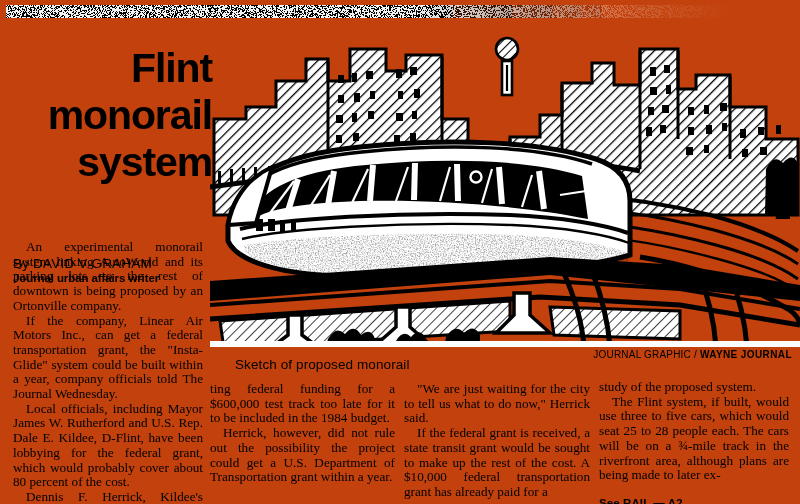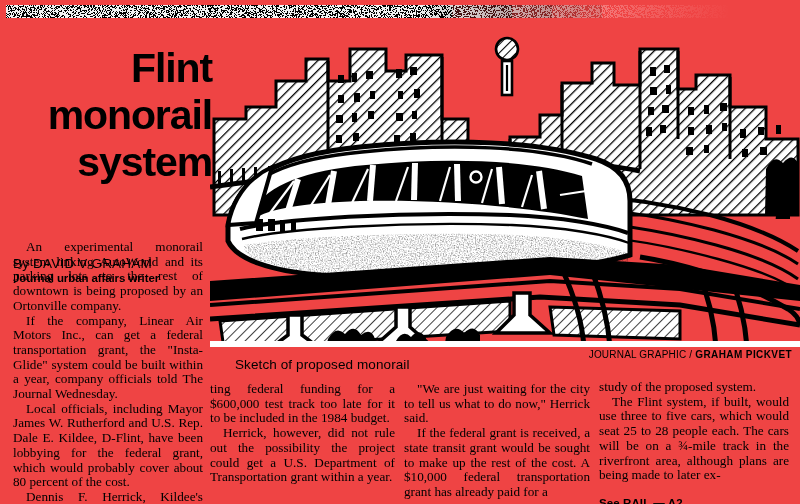--- a/index.html
+++ b/index.html
@@ -4,21 +4,21 @@
 <style>
   html, body {
     margin: 0;
     padding: 0;
     background: #ffffff;
   }
   #page {
     position: relative;
     width: 800px;
     height: 504px;
-    background: #ef4444;
+    background: #c2410c;
     overflow: hidden;
     font-family: "Liberation Serif", "DejaVu Serif", serif;
     color: #000000;
     -webkit-font-smoothing: none;
   }
 
   
   #scan-strip {
     position: absolute;
     left: 6px;
@@ -215,21 +215,21 @@
   </div>
 
   <div class="col" id="col4">
     <p style="text-indent:0">study of the proposed system.</p>
     <p>The Flint system, if built, would use three to five cars, which would seat 25 to 28 people each. The cars will be on a ¾-mile track in the riverfront area, although plans are being made to later ex-</p>
     <p id="jump-line">See RAIL — A2</p>
   </div>
 
   <div id="caption">Sketch of proposed monorail</div>
   <div id="credit">
-    <span>JOURNAL GRAPHIC / </span><span class="credit-bold">GRAHAM PICKVET</span>
+    <span>JOURNAL GRAPHIC / </span><span class="credit-bold">WAYNE JOURNAL</span>
   </div>
 
   <div id="illustration">
     <svg width="590" height="328" viewBox="0 0 590 328">
       <defs>
         <pattern id="hatch" width="7" height="7" patternTransform="rotate(45)" patternUnits="userSpaceOnUse">
           <rect width="7" height="7" fill="#fff"></rect>
           <line x1="0" y1="0" x2="0" y2="7" stroke="#000" stroke-width="2.6"></line>
         </pattern>
         <pattern id="hatch2" width="6" height="6" patternTransform="rotate(45)" patternUnits="userSpaceOnUse">

